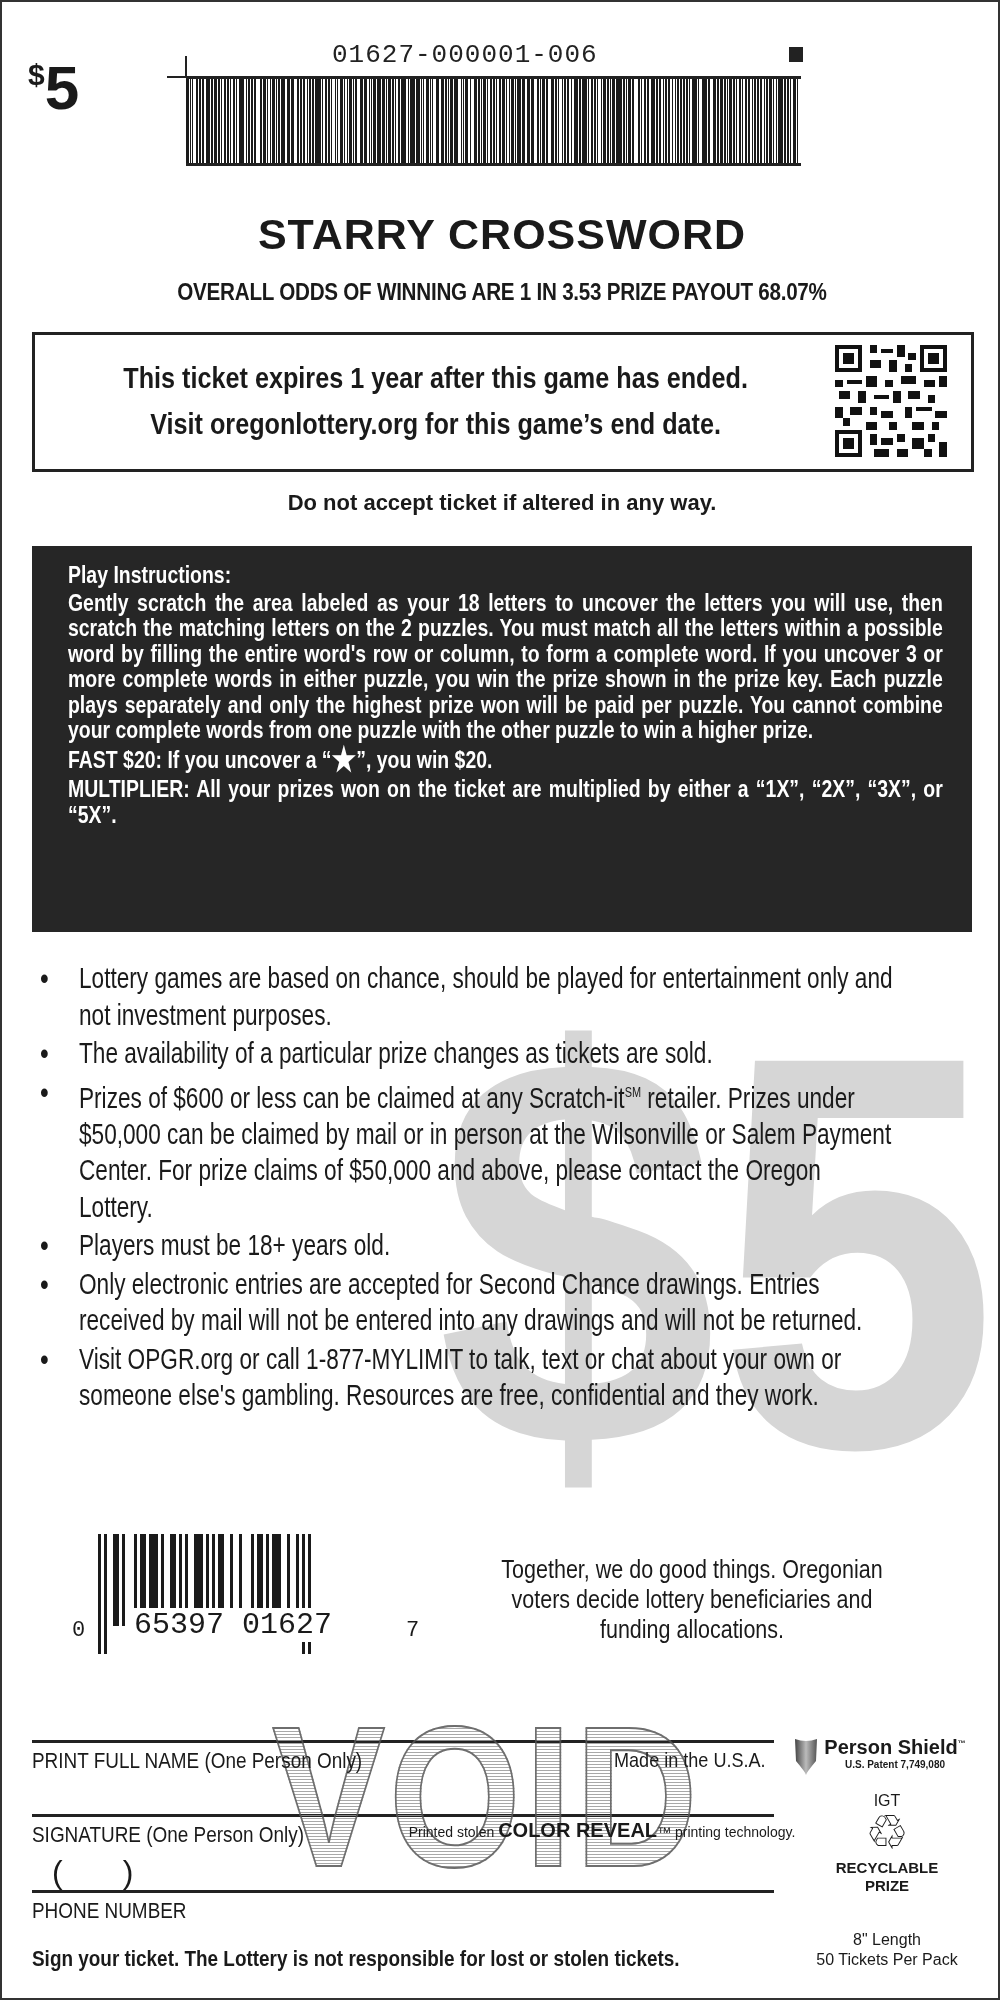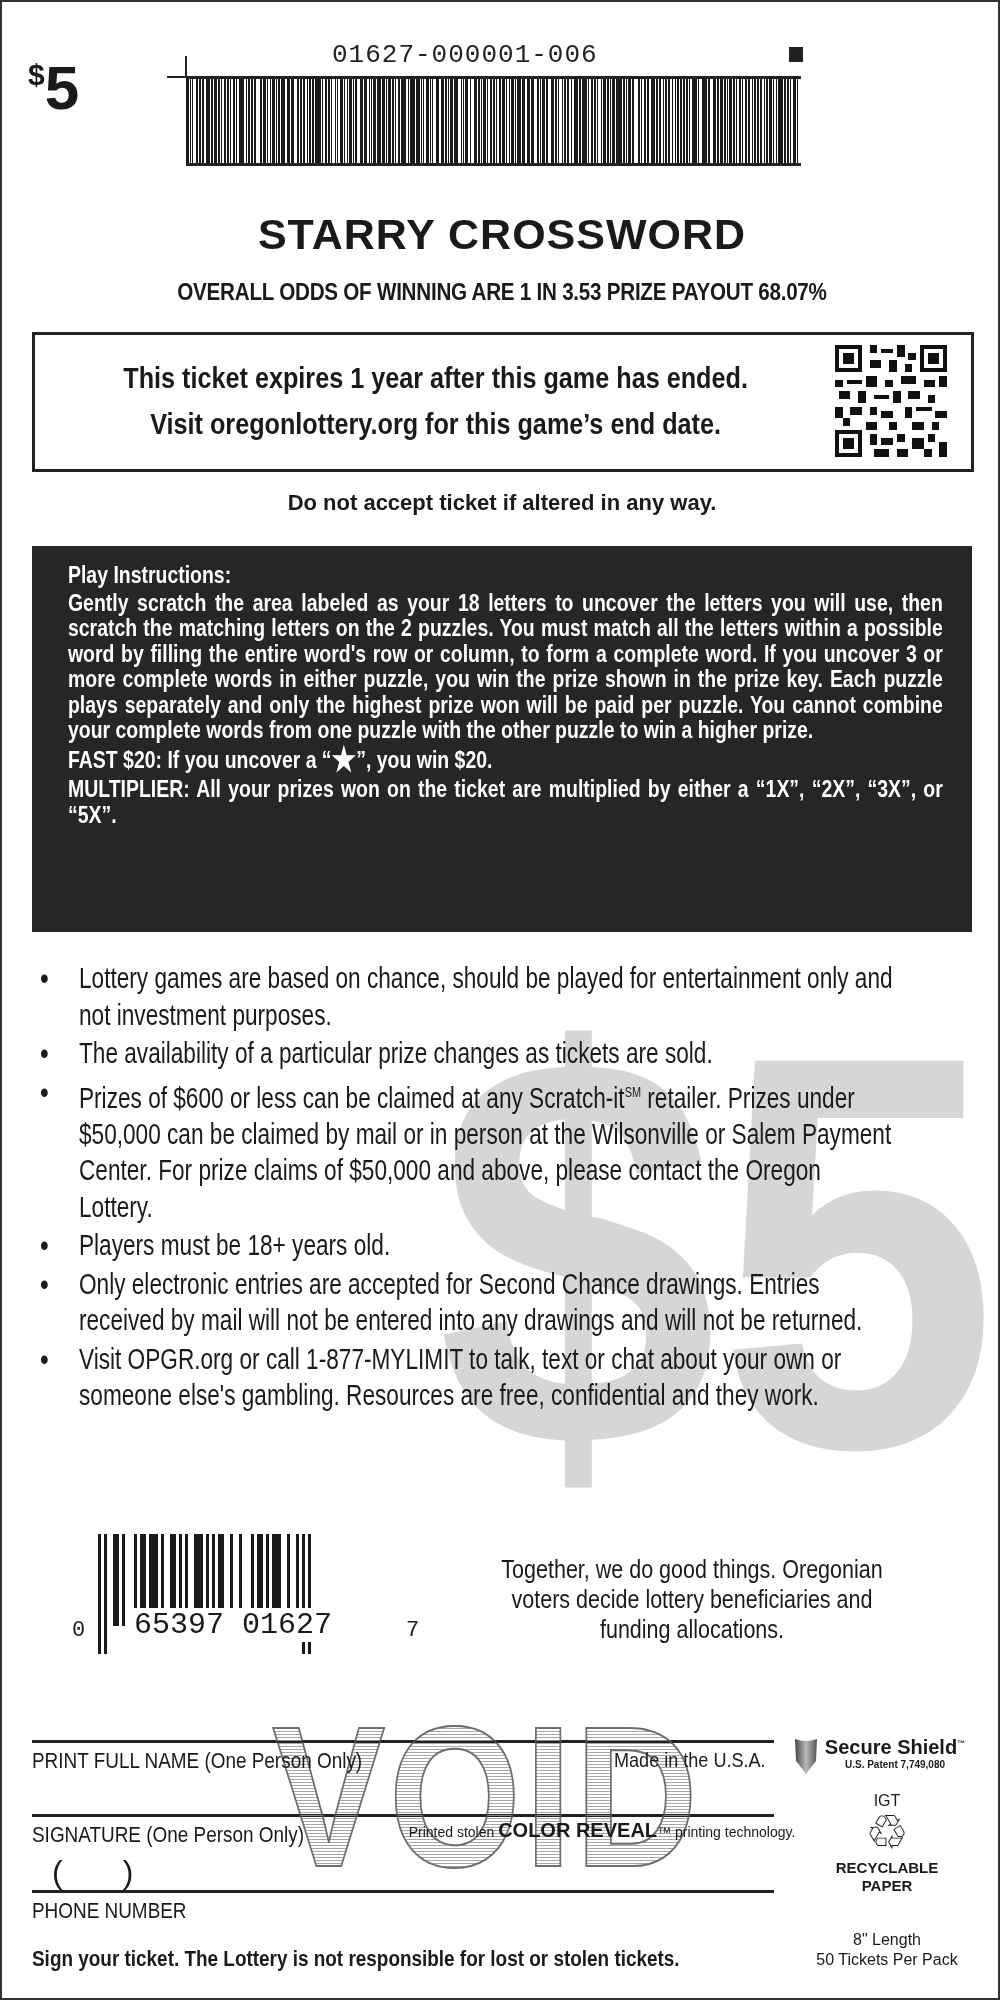--- a/index.html
+++ b/index.html
@@ -654,29 +654,29 @@
     <defs>
         <linearGradient id="sg" x1="0" x2="1">
           <stop offset="0" stop-color="#444"></stop>
           <stop offset="0.5" stop-color="#bbb"></stop>
           <stop offset="1" stop-color="#555"></stop>
         </linearGradient>
       </defs>
     <path d="M3 2 Q14 6 25 2 L24 24 Q14 36 14 38 Q14 36 4 24 Z" fill="url(#sg)"></path>
   </svg>
   <div class="shield-text">
-    <div class="shield-title"><span>Secure Shield</span><sup style="font-size:8px;">™</sup></div>
+    <div class="shield-title"><span>Person Shield</span><sup style="font-size:8px;">™</sup></div>
     <div class="shield-patent">U.S. Patent 7,749,080</div>
   </div>
 
   <div class="igt">IGT</div>
   <div class="recycle">♲</div>
   <div class="recycle-label">
     <div>RECYCLABLE</div>
-    <div>PAPER</div>
+    <div>PRIZE</div>
   </div>
 
   <div class="pack">
     <div>8" Length</div>
     <div>50 Tickets Per Pack</div>
   </div>
 
   <div class="footer">Sign your ticket. The Lottery is not responsible for lost or stolen tickets.</div>
 </div>
 

